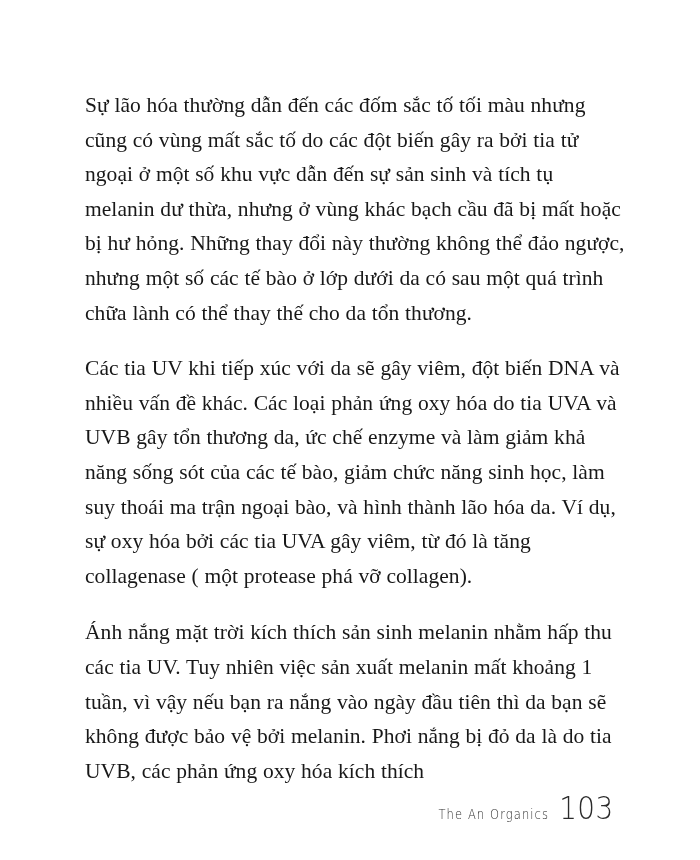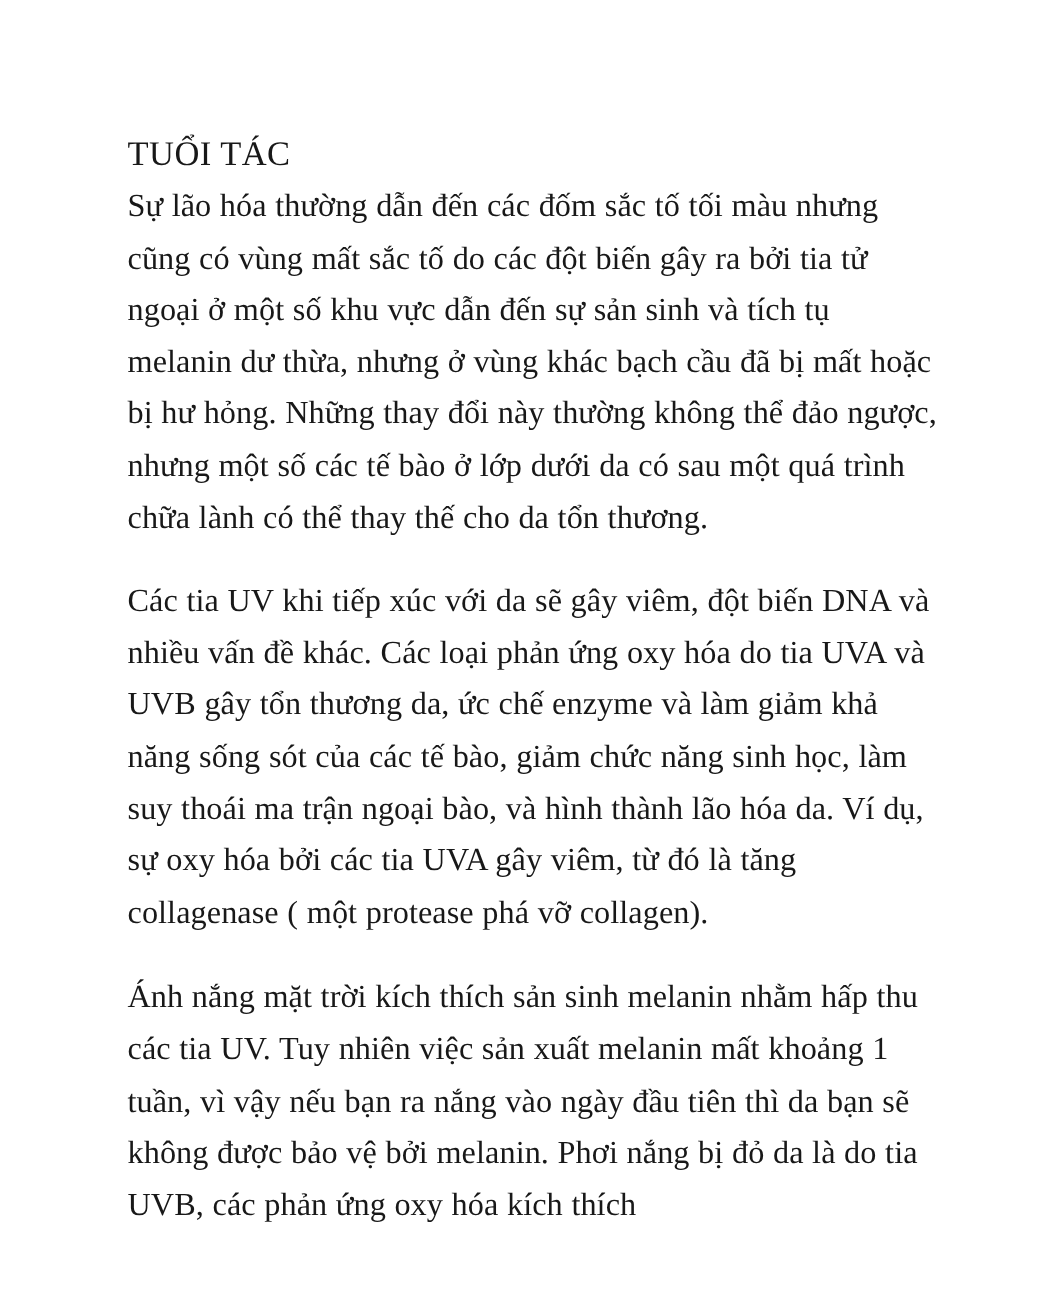--- a/index.html
+++ b/index.html
@@ -107,25 +107,28 @@
 </style>
 </head>
 <body>
 
 <div class="page">
 
   <div class="content">
 
 
     <div class="section">
-      <h2 class="section-heading">TUỔI TÁC</h2>
       <p class="body-par">Sự lão hóa thường dẫn đến các đốm sắc tố tối màu nhưng cũng có vùng mất sắc tố do các đột biến gây ra bởi tia tử ngoại ở một số khu vực dẫn đến sự sản sinh và tích tụ melanin dư thừa, nhưng ở vùng khác bạch cầu đã bị mất hoặc bị hư hỏng. Những thay đổi này thường không thể đảo ngược, nhưng một số các tế bào ở lớp dưới da có sau một quá trình chữa lành có thể thay thế cho da tổn thương.</p>
     </div>
 
     <div class="section">
       <p class="body-par">Các tia UV khi tiếp xúc với da sẽ gây viêm, đột biến DNA và nhiều vấn đề khác. Các loại phản ứng oxy hóa do tia UVA và UVB gây tổn thương da, ức chế enzyme và làm giảm khả năng sống sót của các tế bào, giảm chức năng sinh học, làm suy thoái ma trận ngoại bào, và hình thành lão hóa da. Ví dụ, sự oxy hóa bởi các tia UVA gây viêm, từ đó là tăng collagenase ( một protease phá vỡ collagen).</p>
       <p class="body-par">Ánh nắng mặt trời kích thích sản sinh melanin nhằm hấp thu các tia UV. Tuy nhiên việc sản xuất melanin mất khoảng 1 tuần, vì vậy nếu bạn ra nắng vào ngày đầu tiên thì da bạn sẽ không được bảo vệ bởi melanin. Phơi nắng bị đỏ da là do tia UVB, các phản ứng oxy hóa kích thích</p>
     </div>
 
   </div>
 
+  <div class="footer">
+    <span class="footer-brand">The An Organics</span>
+    <span class="footer-folio">103</span>
+  </div>
 
 </div>
 
 </body></html>

